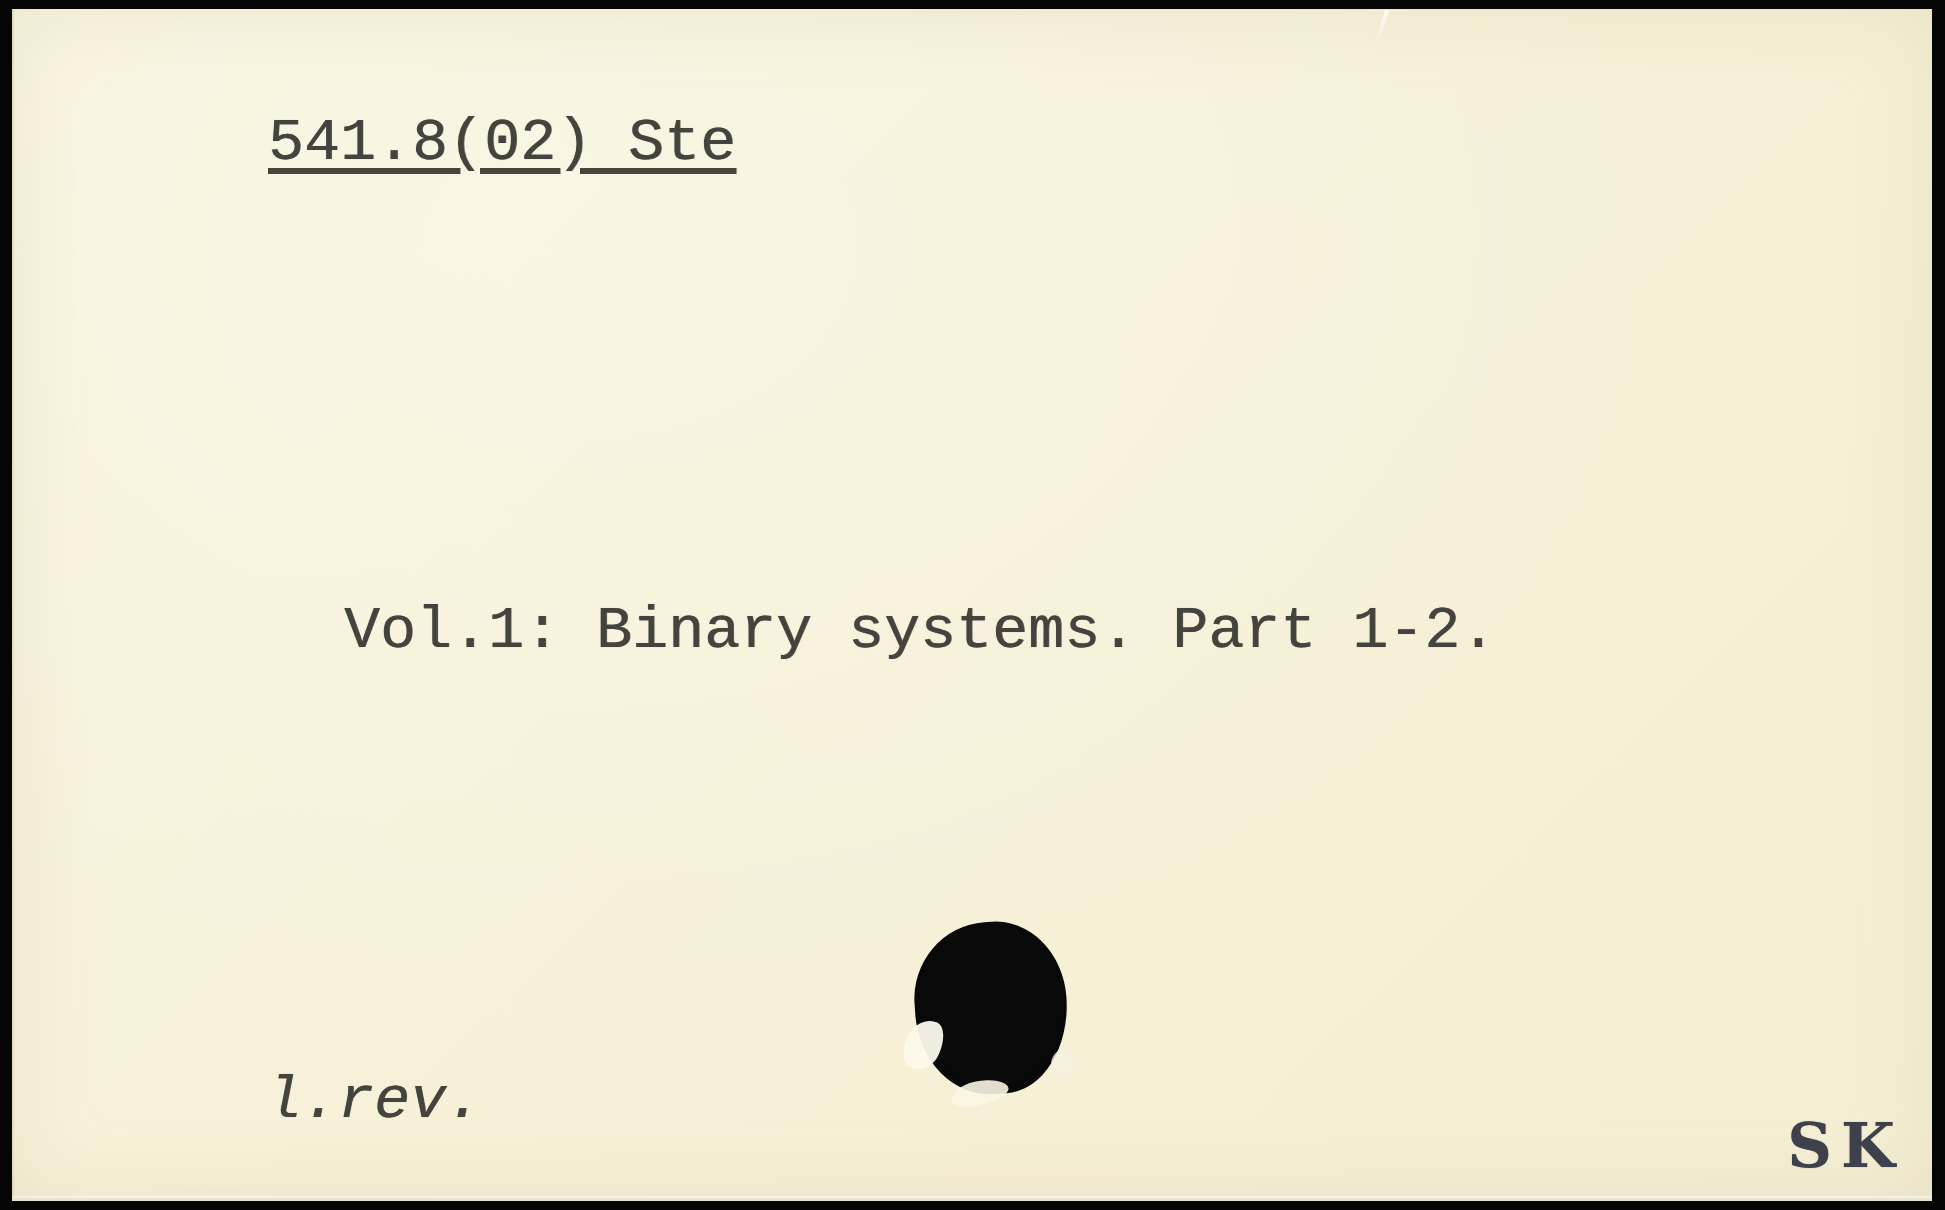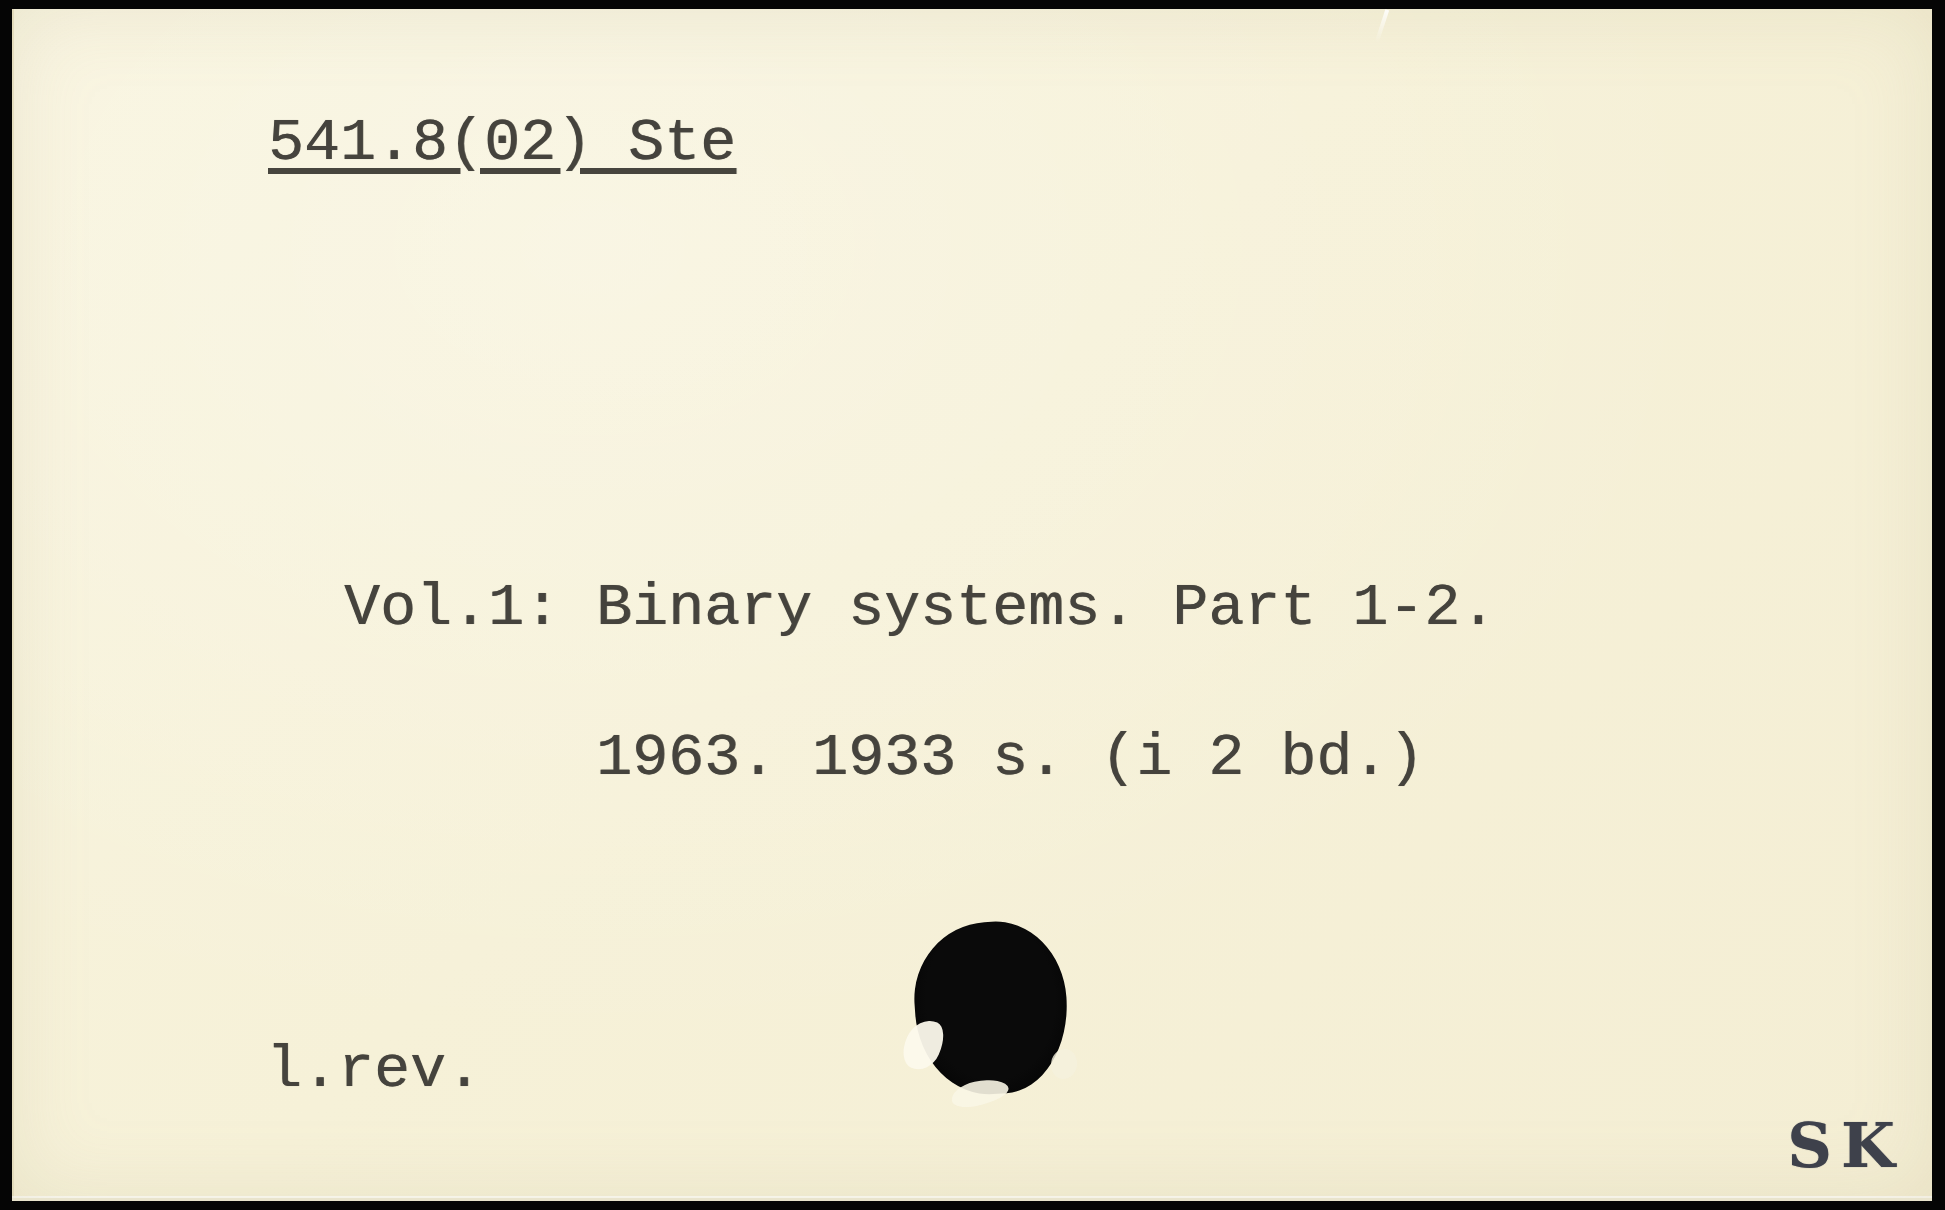--- a/index.html
+++ b/index.html
@@ -46,22 +46,22 @@
   .call-number {
     left: 256px;
     top: 99px;
     line-height: 70px;
     text-decoration: underline;
     text-decoration-thickness: 6px;
     text-underline-offset: 9px;
     text-decoration-color: #47453e;
   }
   .body-block   { left: 260px; top: 278px; }
-  .volume-block { left: 260px; top: 562px; }
-  .footer-note  { left: 254px; top: 1024px; }
+  .volume-block { left: 260px; top: 585px; }
+  .footer-note  { left: 254px; top: 1055px; font-style: italic; }
   .stamp {
     position: absolute;
     right: 28px;
     bottom: 16px;
     font-family: "DejaVu Serif", serif;
     font-weight: bold;
     font-size: 62px;
     letter-spacing: 9px;
     color: #3e414b;
     text-shadow: 0 0 1px rgba(55,60,75,0.6);
@@ -123,21 +123,21 @@
 </head>
 <body>
 
 <div class="scan-backdrop">
   <div class="catalog-card">
 
     <div class="typewriter call-number">541.8(02) Ste</div>
 
 
     <div class="typewriter volume-block"><span>  Vol.1: Binary systems. Part 1-2.</span><br>
-<span>         1963. 1933 s. (i 2 bd.)</span></div>
+</div>
 
     <div class="hole-punch">
       <span class="torn-highlight-1"></span>
       <span class="torn-highlight-2"></span>
       <span class="torn-highlight-3"></span>
     </div>
 
     <div class="typewriter footer-note">l.rev.</div>
 
     <div class="stamp">SK</div>

